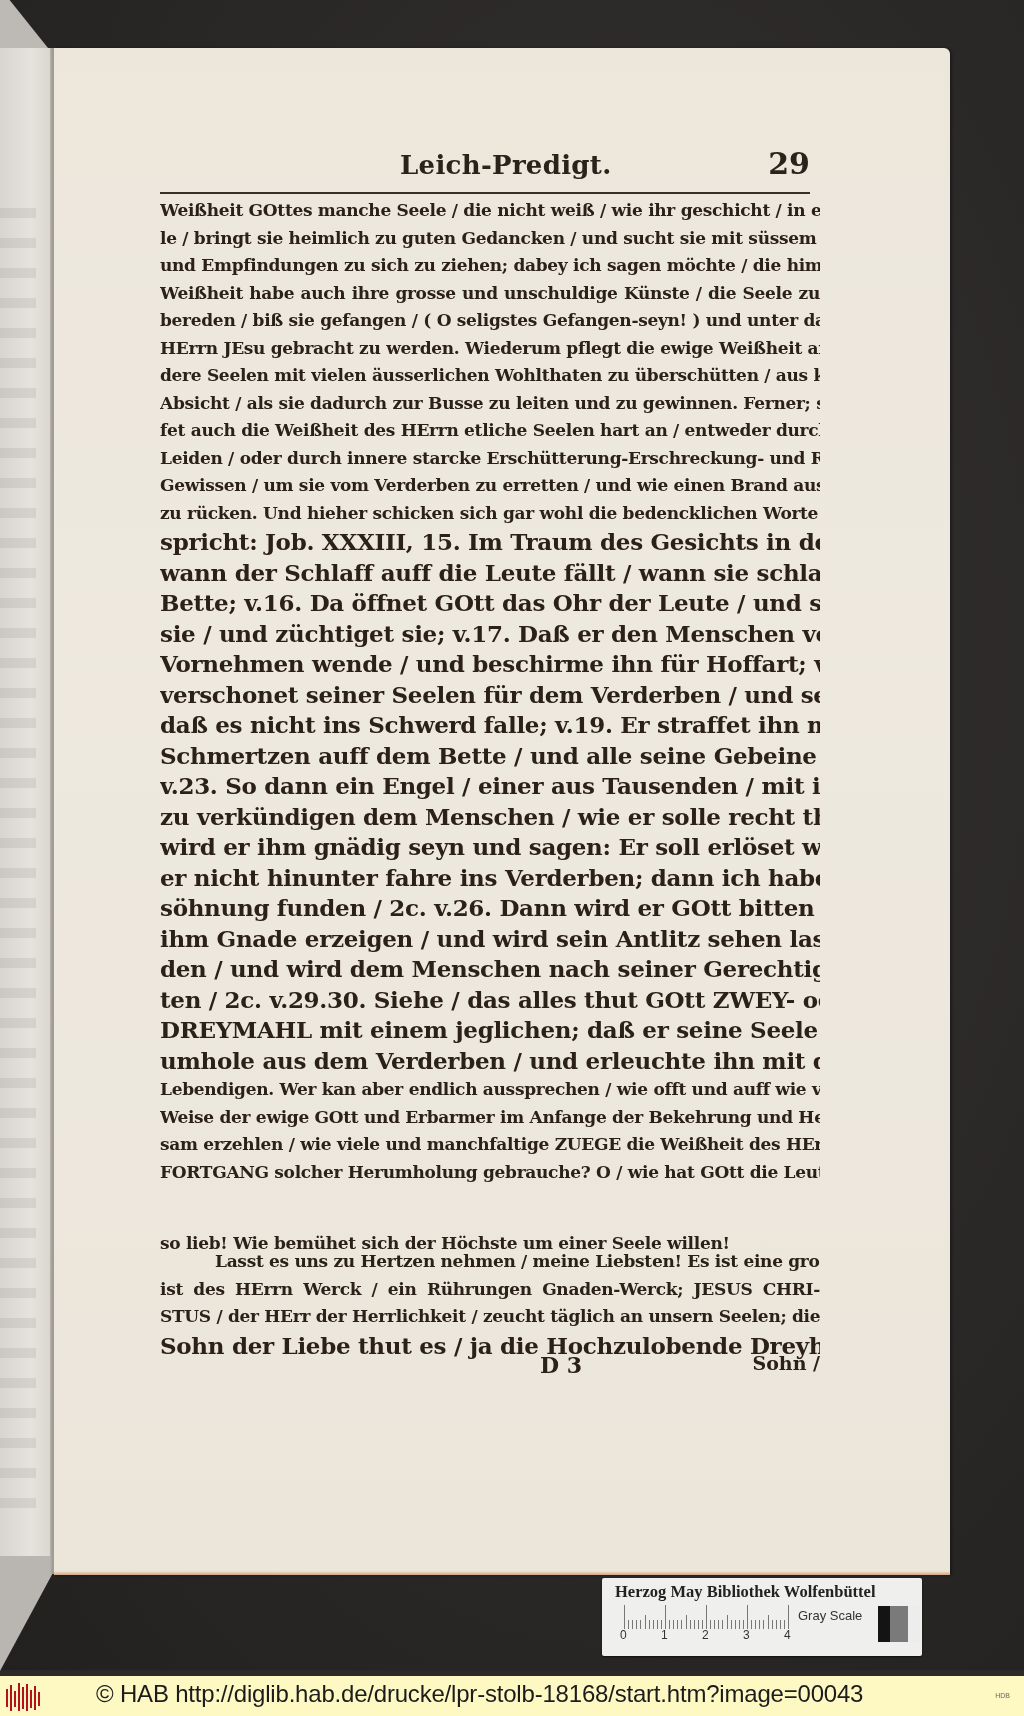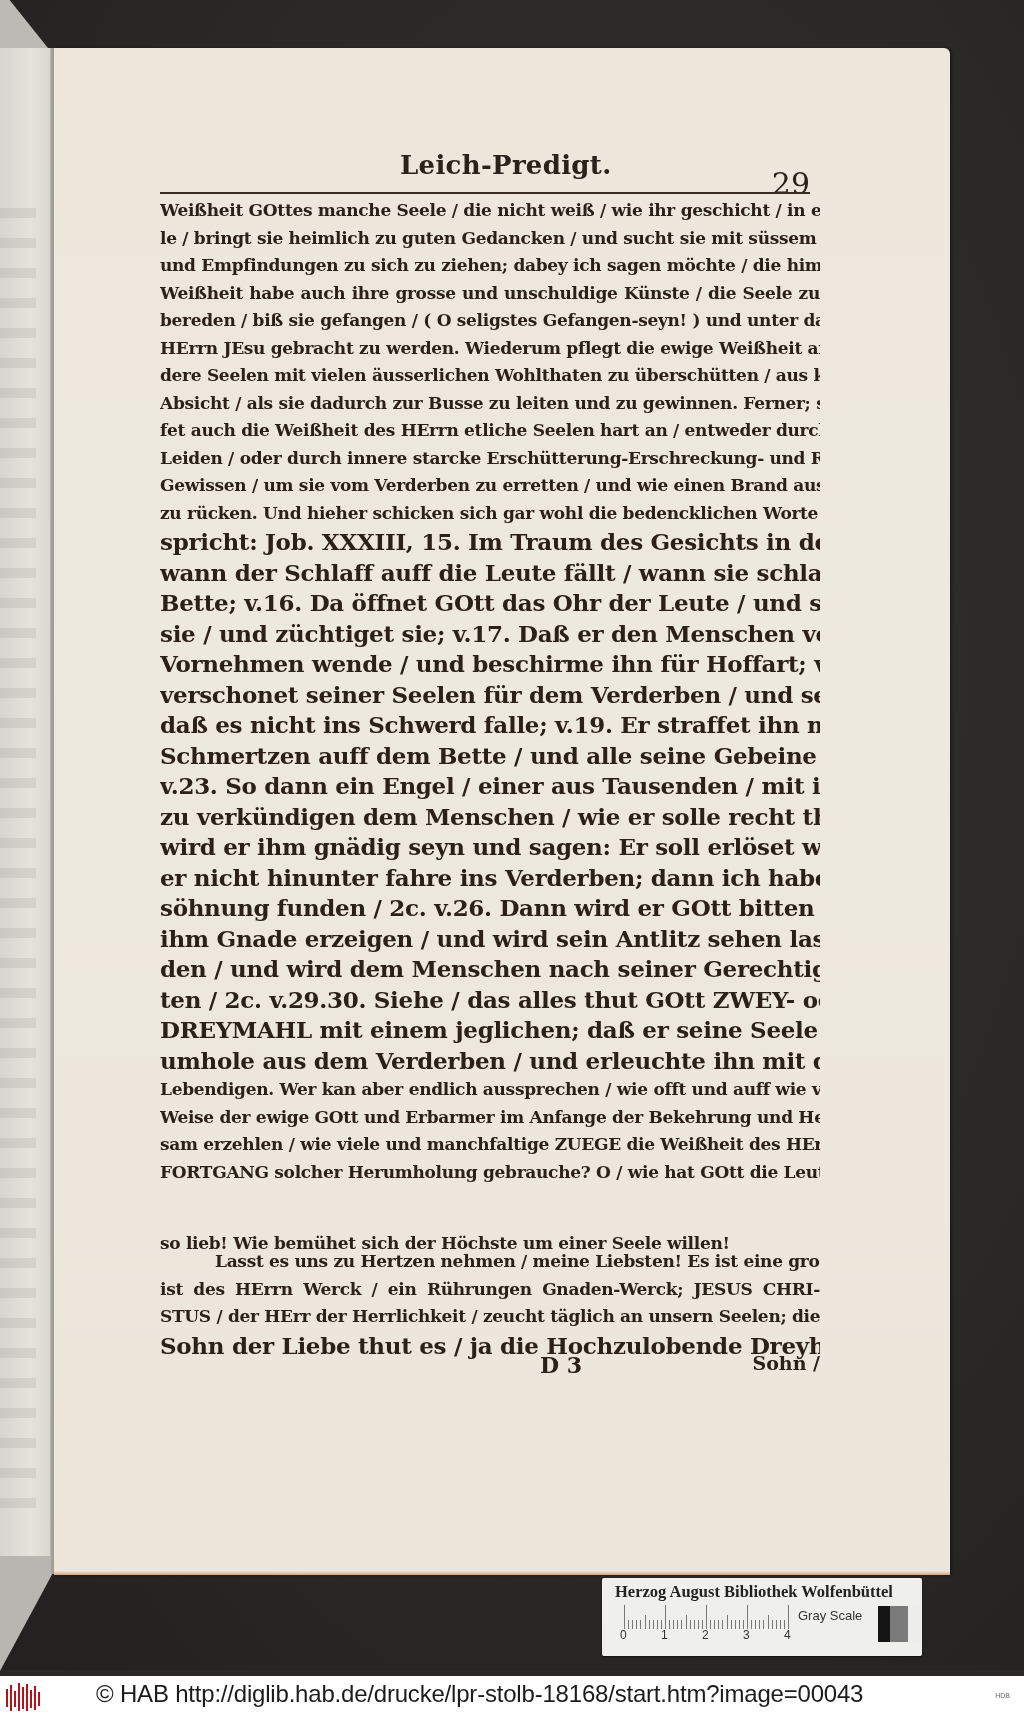--- a/index.html
+++ b/index.html
@@ -46,21 +46,21 @@
     background: linear-gradient(180deg, rgba(210,150,100,0.0), rgba(200,120,70,0.6));
   }
   .header {
     position: absolute; left: 160px; top: 150px; width: 650px; height: 42px;
   }
   .running-title {
     position: absolute; left: 240px; top: 0; font-size: 26px; font-weight: bold;
     color: #2a221b; letter-spacing: 0.3px;
   }
   .page-number {
-    position: absolute; right: 0; top: -4px; font-size: 30px; font-weight: normal; color: #2a221b; margin-top: 20px;
+    position: absolute; right: 0; top: -4px; font-size: 30px; font-weight: bold; color: #2a221b;
   }
   .rule {
     position: absolute; left: 160px; top: 192px; width: 650px; height: 2px; background: #3a2f25;
   }
   .body-text {
     position: absolute; left: 160px; top: 197px; width: 660px;
     color: #2b2119; font-family: "DejaVu Serif", serif; font-weight: bold;
   }
   .line {
     white-space: nowrap; overflow: hidden; text-align: justify;
@@ -96,21 +96,21 @@
   .ruler-labels span {
     position: absolute; top: 50px; font-family: "Liberation Sans", sans-serif; font-size: 12px; color: #333;
   }
   .gray-label {
     position: absolute; left: 196px; top: 30px; font-family: "Liberation Sans", sans-serif; font-size: 13px; color: #333;
   }
   .swatches { position: absolute; left: 276px; top: 28px; width: 42px; height: 36px; display: flex; }
   .swatch { height: 100%; }
 
   .footer {
-    position: absolute; left: 0; top: 1676px; width: 1024px; height: 40px; background: #ffffff;
+    position: absolute; left: 0; top: 1676px; width: 1024px; height: 40px; background: #fef9c3;
   }
   .footer-logo {
     position: absolute; left: 4px; top: 5px; width: 40px; height: 32px;
   }
   .footer-text {
     position: absolute; left: 96px; top: 4px; font-family: "Liberation Sans", sans-serif; font-size: 24px;
     color: #1c1c1c; white-space: nowrap; letter-spacing: -0.2px;
   }
   .footer-mini {
     position: absolute; right: 14px; top: 16px; font-family: "Liberation Sans", sans-serif; font-size: 7px; color: #666;
@@ -180,21 +180,21 @@
     <div class="line l-s">STUS / der HErr der Herrlichkeit / zeucht täglich an unsern Seelen; dieser</div>
     <div class="line l-big">Sohn der Liebe thut es / ja die Hochzulobende Dreyheit / Vater /</div>
   </div>
 
 <div class="signature-line">
   <span class="signature">D 3</span>
   <span class="catchword">Sohn /</span>
 </div>
 
 <div class="target-card">
-  <div class="target-title">Herzog August Bibliothek Wolfenbüttel</div>
+  <div class="target-title">Herzog May Bibliothek Wolfenbüttel</div>
   <div class="ruler" id="ruler">
       <div class="tick" style="left: 0px; height: 24px;"></div>
       <div class="tick" style="left: 4.1px; height: 9px;"></div>
       <div class="tick" style="left: 8.2px; height: 9px;"></div>
       <div class="tick" style="left: 12.3px; height: 9px;"></div>
       <div class="tick" style="left: 16.4px; height: 9px;"></div>
       <div class="tick" style="left: 20.5px; height: 14px;"></div>
       <div class="tick" style="left: 24.6px; height: 9px;"></div>
       <div class="tick" style="left: 28.7px; height: 9px;"></div>
       <div class="tick" style="left: 32.8px; height: 9px;"></div>

